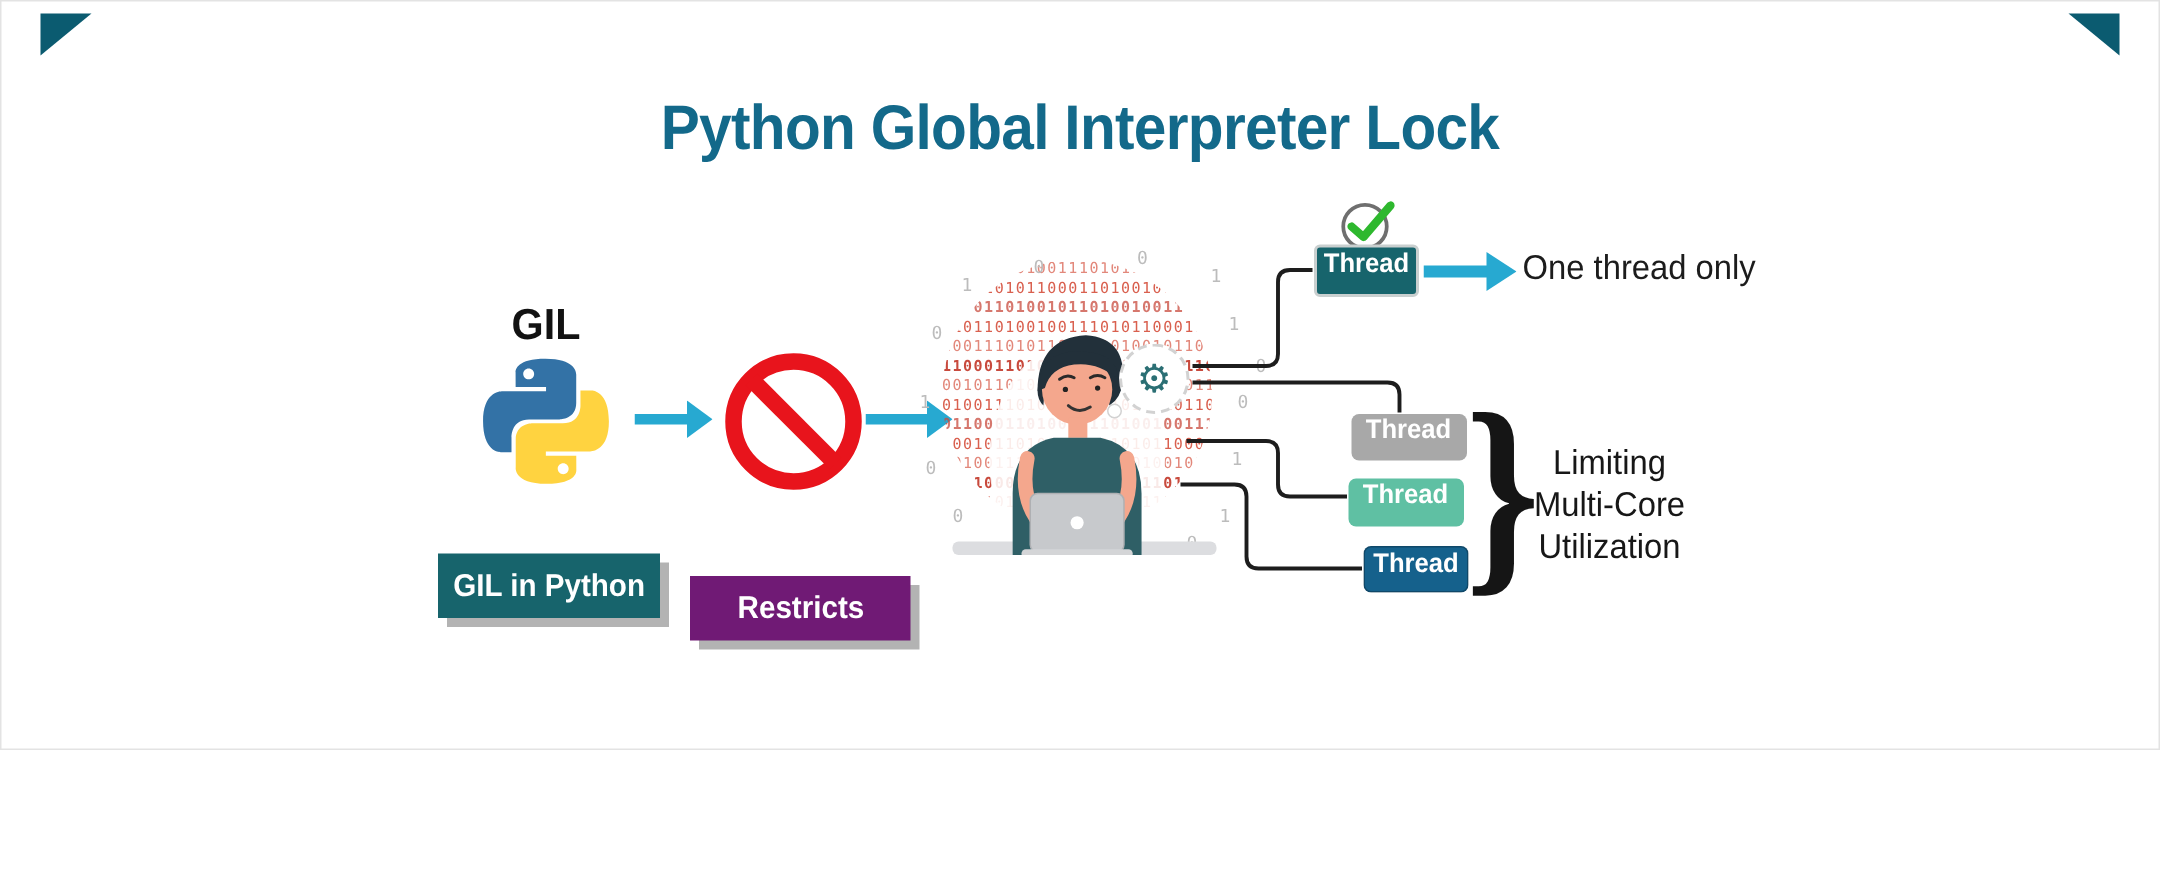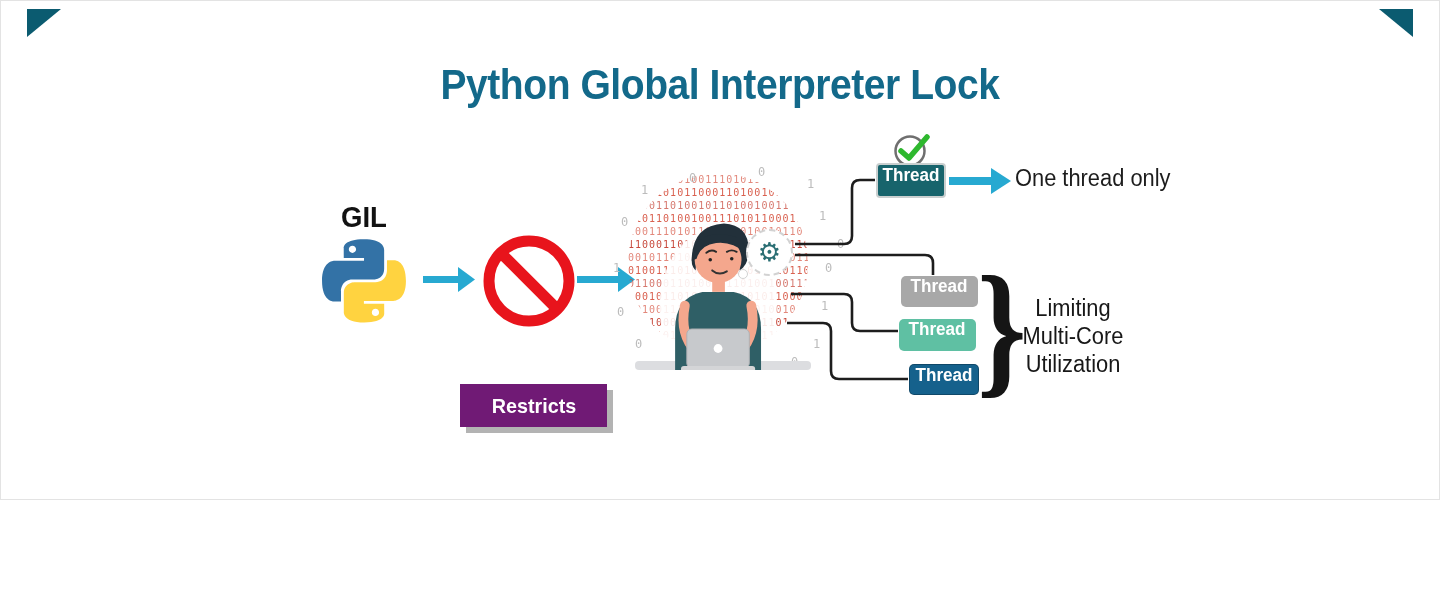--- a/index.html
+++ b/index.html
@@ -21,21 +21,21 @@
 
   .abs { position:absolute; }
 
   
   .binary-circle { position:absolute; left:627px; top:172px; width:180px; height:180px;
                    border-radius:50%; overflow:hidden;
                    font-family:"DejaVu Sans Mono", monospace; font-size:10px; line-height:13px;
                    color:#d9604f; text-align:center; letter-spacing:1px; z-index:0; }
   .binary-circle .row { white-space:nowrap; }
   .binary-circle .row:nth-child(odd) { opacity:.75; }
-  .binary-circle .row:nth-child(3n) { font-weight:normal; color:#c84a3d; }
+  .binary-circle .row:nth-child(3n) { font-weight:bold; color:#c84a3d; }
   .scatter { position:absolute; font-family:"DejaVu Sans Mono", monospace;
              font-size:12px; color:#bcbcbc; z-index:0; }
 
   .desk { position:absolute; left:634px; top:360px; width:176px; height:9px;
           background:#dcdde0; border-radius:4px; z-index:1; }
 
   .person { position:absolute; left:637px; top:203px; z-index:2; }
 
   .bubble { position:absolute; left:745px; top:228px; width:47px; height:47px; border-radius:50%;
             background:#fff; border:2px dashed #d2d2d2; z-index:3;
@@ -207,18 +207,21 @@
   </svg>
   <div class="one-thread">One thread only</div>
 
   <div class="brace">}</div>
   <div class="limiting">
     <div>Limiting</div>
     <div>Multi-Core</div>
     <div>Utilization</div>
   </div>
 
+  <div class="label-box box-gil">
+    <span>GIL in Python</span>
+  </div>
   <div class="label-box box-restricts">
     <span>Restricts</span>
   </div>
 
 
 </div>
 
 </body></html>

